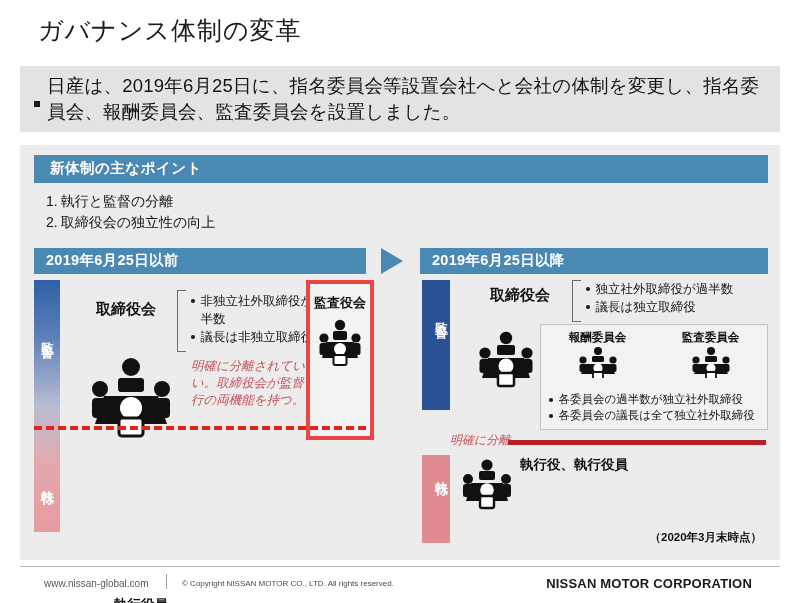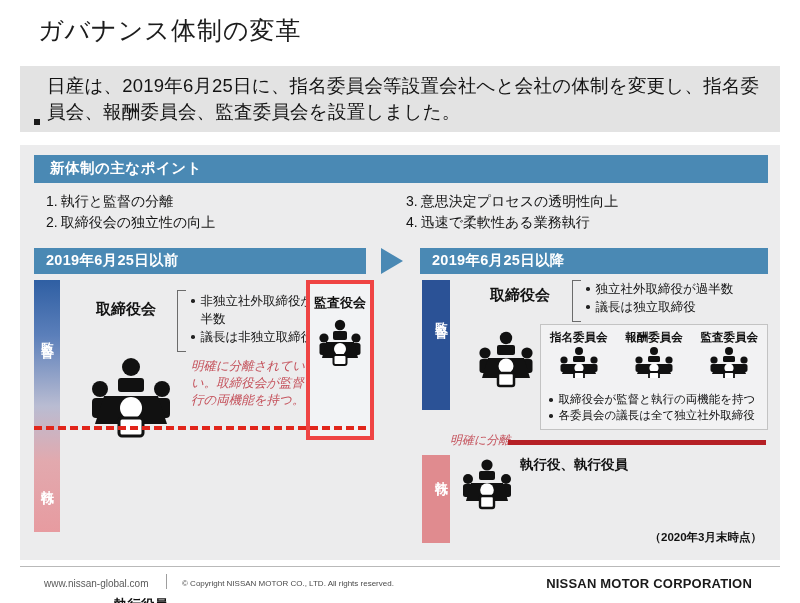--- a/index.html
+++ b/index.html
@@ -43,21 +43,21 @@
     width: 760px;
     height: 66px;
     background: #e3e3e3;
   }
   .lead-inner {
     position: absolute;
     left: 14px;
     top: 7px;
     right: 10px;
     display: flex;
-    align-items: flex-end;
+    align-items: center;
   }
   .lead-marker {
     width: 6px;
     height: 6px;
     background: #1a1a1a;
     margin-top: 9px;
     margin-right: 7px;
     flex: 0 0 auto;
   }
   .lead-text {
@@ -495,28 +495,20 @@
       <span class="points-header-label">新体制の主なポイント</span>
     </div>
 
     <div class="points-grid">
       <div class="points-col">
         <div class="point-line">
           <span class="point-num">1.</span><span>執行と監督の分離</span>
         </div>
         <div class="point-line">
           <span class="point-num">2.</span><span>取締役会の独立性の向上</span>
-        </div>
-      </div>
-      <div class="points-col">
-        <div class="point-line">
-          <span class="point-num">3.</span><span>意思決定プロセスの透明性向上</span>
-        </div>
-        <div class="point-line">
-          <span class="point-num">4.</span><span>迅速で柔軟性ある業務執行</span>
         </div>
       </div>
     </div>
 
     <div class="phase-header before">
       <span class="phase-label">2019年6月25日以前</span>
     </div>
     <div class="phase-arrow"></div>
     <div class="phase-header after">
       <span class="phase-label">2019年6月25日以降</span>
@@ -613,34 +605,20 @@
           <circle cx="49" cy="23" r="5.6" fill="#111"></circle>
           <rect x="43.5" y="29" width="11" height="14" rx="3" fill="#111"></rect>
           <path d="M10 28 L46 28 L52 48 L4 48 Z" fill="#111"></path>
           <circle cx="28" cy="36" r="7.5" fill="#fff"></circle>
           <rect x="20" y="43" width="16" height="13" rx="2" fill="#fff" stroke="#111" stroke-width="2.5"></rect>
         </svg>
       </div>
 
       <div class="committee-box">
         <div class="committee-row">
-          <div class="committee-item">
-            <div class="committee-name">指名委員会</div>
-            <svg width="40" height="32" viewBox="0 0 40 32" style="margin:1px auto 0;">
-              <circle cx="20" cy="5" r="4" fill="#111"></circle>
-              <rect x="14" y="10" width="12" height="6" rx="1.5" fill="#111"></rect>
-              <circle cx="5" cy="14" r="3.6" fill="#111"></circle>
-              <rect x="1.5" y="18" width="7" height="8" rx="2" fill="#111"></rect>
-              <circle cx="35" cy="14" r="3.6" fill="#111"></circle>
-              <rect x="31.5" y="18" width="7" height="8" rx="2" fill="#111"></rect>
-              <path d="M7 18 L33 18 L37 28 L3 28 Z" fill="#111"></path>
-              <circle cx="20" cy="22" r="4.6" fill="#fff"></circle>
-              <rect x="15" y="26" width="10" height="7" rx="1.5" fill="#fff" stroke="#111" stroke-width="1.8"></rect>
-            </svg>
-          </div>
           <div class="committee-item">
             <div class="committee-name">報酬委員会</div>
             <svg width="40" height="32" viewBox="0 0 40 32" style="margin:1px auto 0;">
               <circle cx="20" cy="5" r="4" fill="#111"></circle>
               <rect x="14" y="10" width="12" height="6" rx="1.5" fill="#111"></rect>
               <circle cx="5" cy="14" r="3.6" fill="#111"></circle>
               <rect x="1.5" y="18" width="7" height="8" rx="2" fill="#111"></rect>
               <circle cx="35" cy="14" r="3.6" fill="#111"></circle>
               <rect x="31.5" y="18" width="7" height="8" rx="2" fill="#111"></rect>
               <path d="M7 18 L33 18 L37 28 L3 28 Z" fill="#111"></path>
@@ -660,21 +638,21 @@
               <path d="M7 18 L33 18 L37 28 L3 28 Z" fill="#111"></path>
               <circle cx="20" cy="22" r="4.6" fill="#fff"></circle>
               <rect x="15" y="26" width="10" height="7" rx="1.5" fill="#fff" stroke="#111" stroke-width="1.8"></rect>
             </svg>
           </div>
         </div>
 
         <div class="committee-bullets">
           <div class="bullet-row">
             <span class="bullet-dot"></span>
-            <span>取締役会が監督と執行の両機能を持つ</span>
+            <span>各委員会の過半数が独立社外取締役</span>
           </div>
           <div class="bullet-row">
             <span class="bullet-dot"></span>
             <span>各委員会の議長は全て独立社外取締役</span>
           </div>
         </div>
       </div>
 
       <div class="sep-note-r">明確に分離</div>
       <div class="red-solid"></div>

